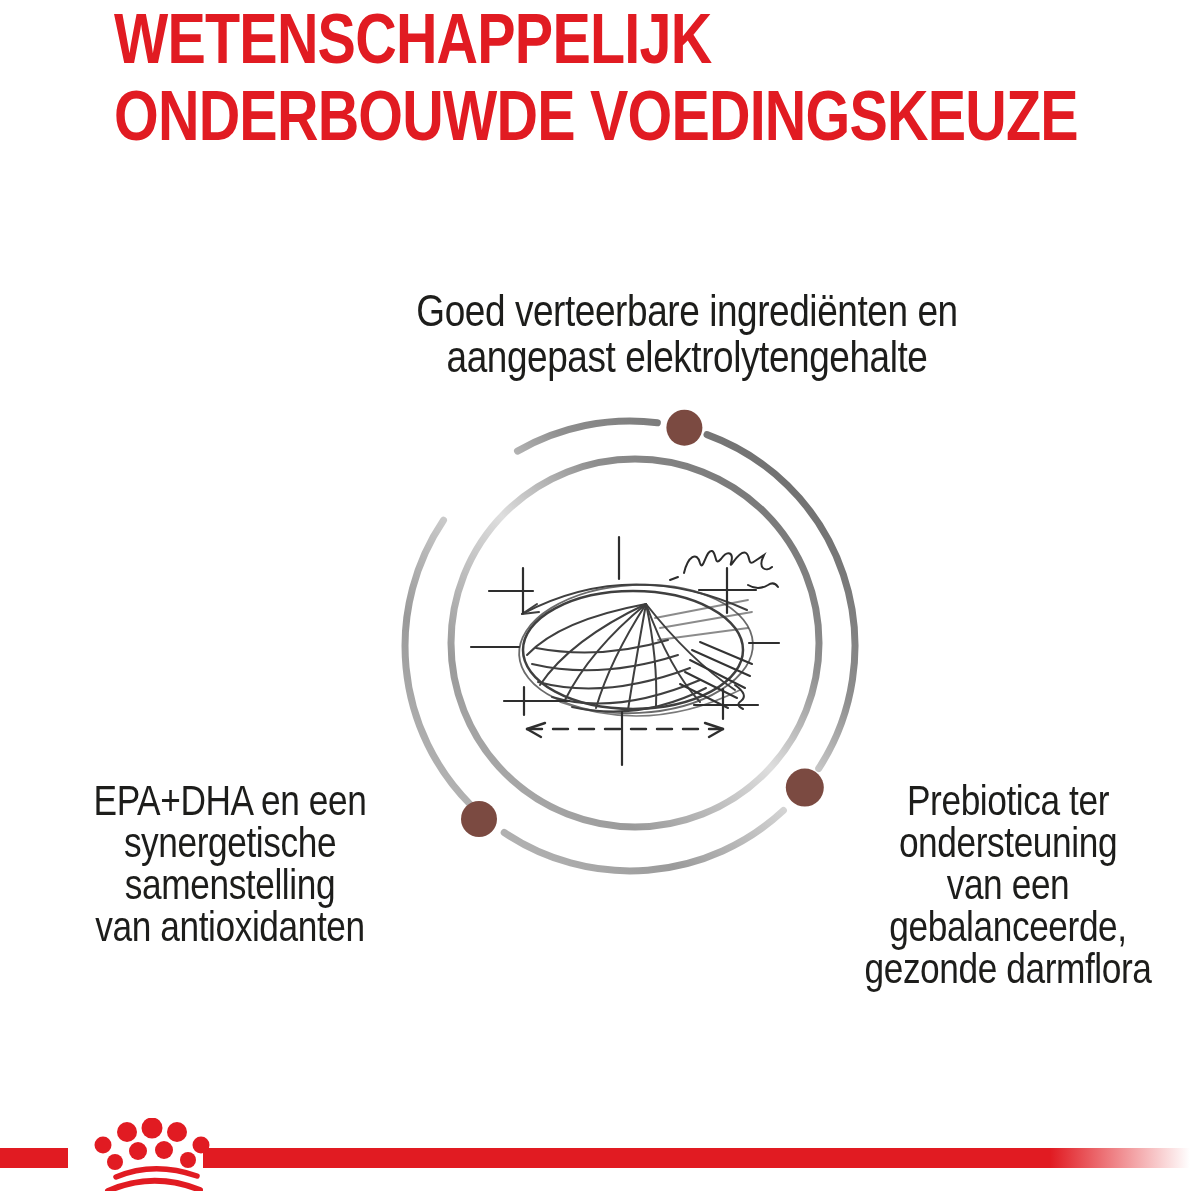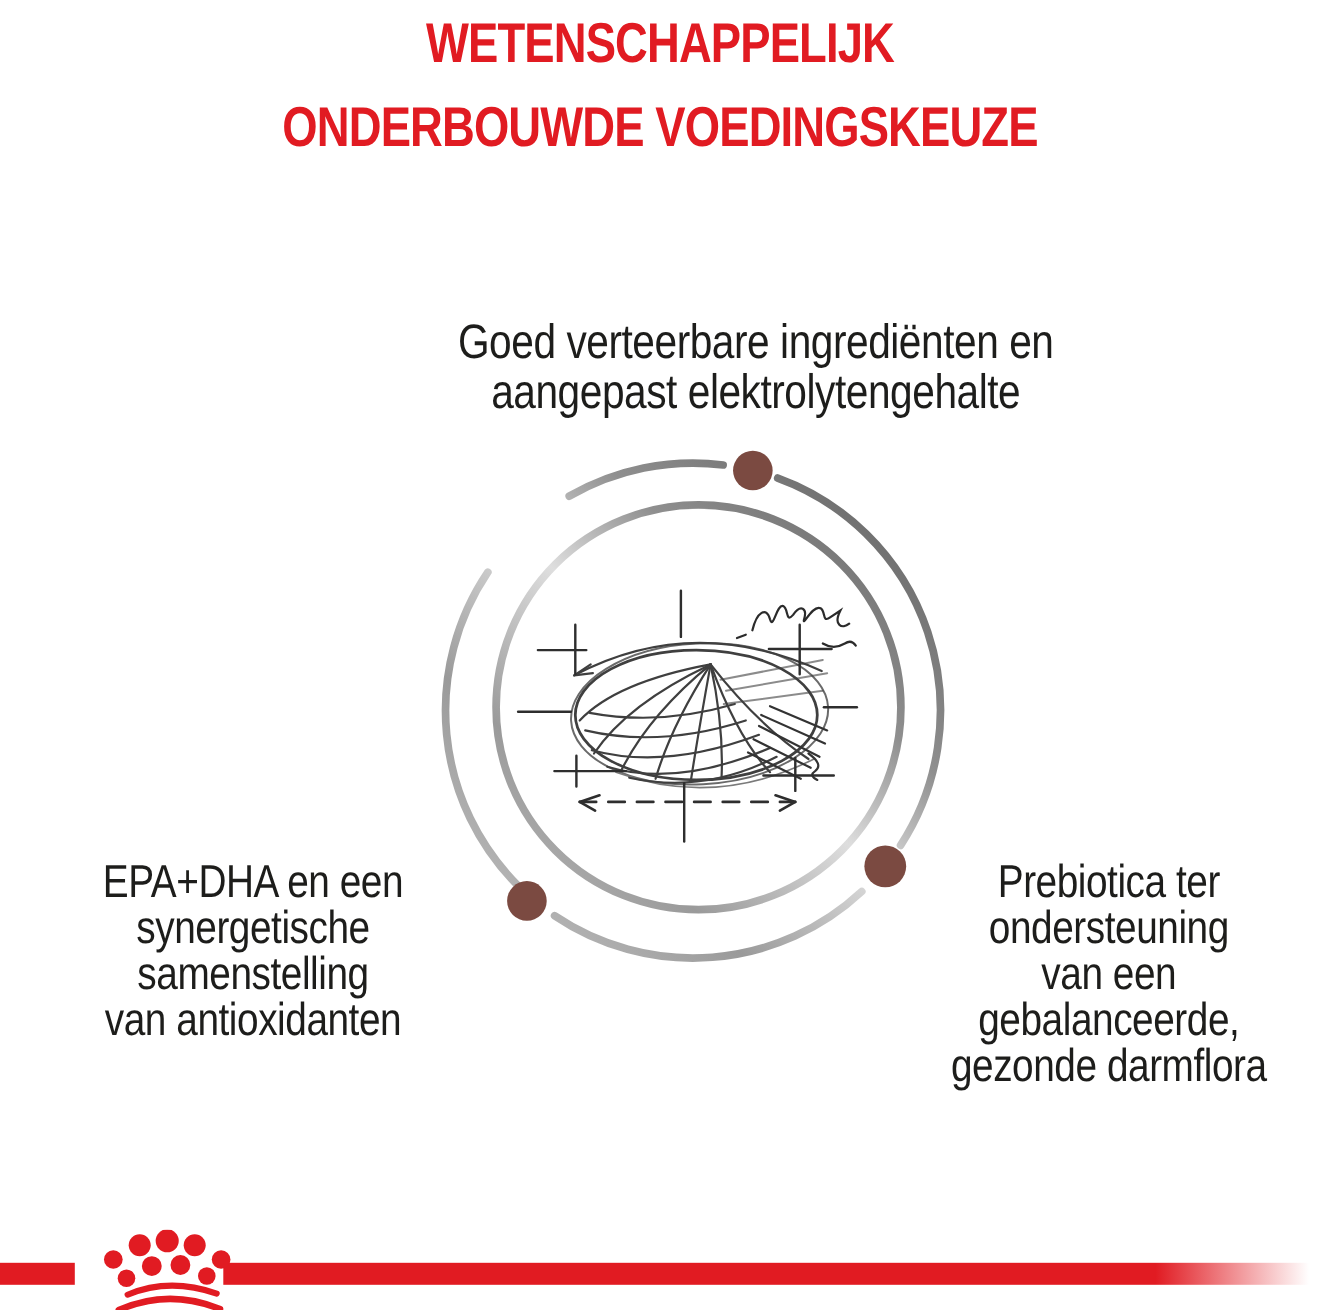--- a/index.html
+++ b/index.html
@@ -6,22 +6,22 @@
     --brand-red:#e11b22;
     --text-black:#1d1d1b;
     --dot-brown:#7b4a41;
   }
   html,body{margin:0;padding:0;background:#ffffff;}
   .stage{
     position:relative;width:1200px;height:1191px;overflow:hidden;background:#ffffff;
     font-family:"Liberation Sans",sans-serif;
   }
   .headline{
-    position:absolute;left:0;right:0;top:0;text-align:center;
-    color:var(--brand-red);font-weight:bold;font-size:51px;line-height:77px;
+    position:absolute;left:0;right:0;top:0;
+    color:var(--brand-red);font-weight:bold;font-size:71px;line-height:77px;
     letter-spacing:-1px;
   }
   .headline-line{display:block;transform:scaleX(0.81);white-space:nowrap;}
   .note{
     position:absolute;text-align:center;color:var(--text-black);
     font-size:42px;line-height:42px;white-space:nowrap;
     transform:translateX(-50%) scaleX(0.84);letter-spacing:-0.5px;
   }
   .note-top{left:687px;top:288px;font-size:44px;line-height:46px;}
   .note-left{left:230px;top:780px;}

